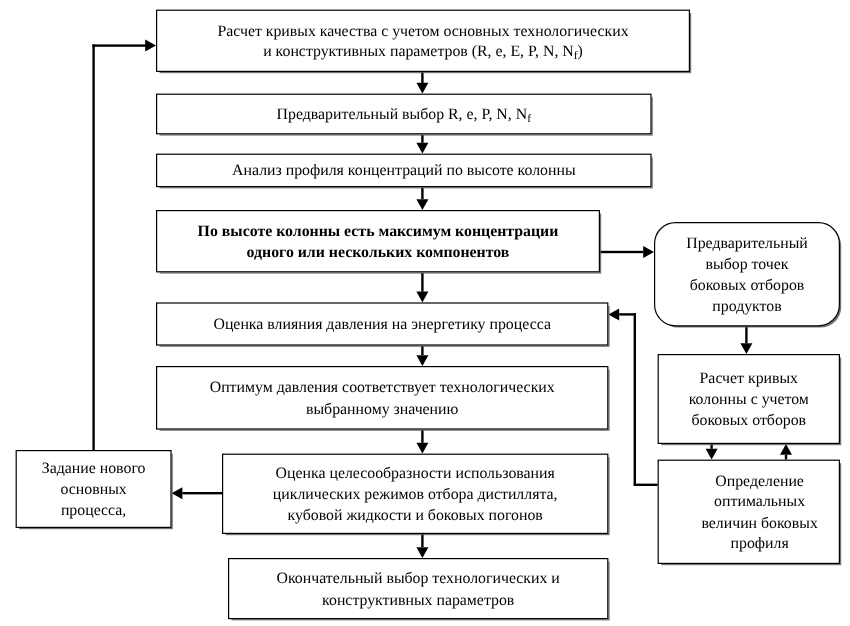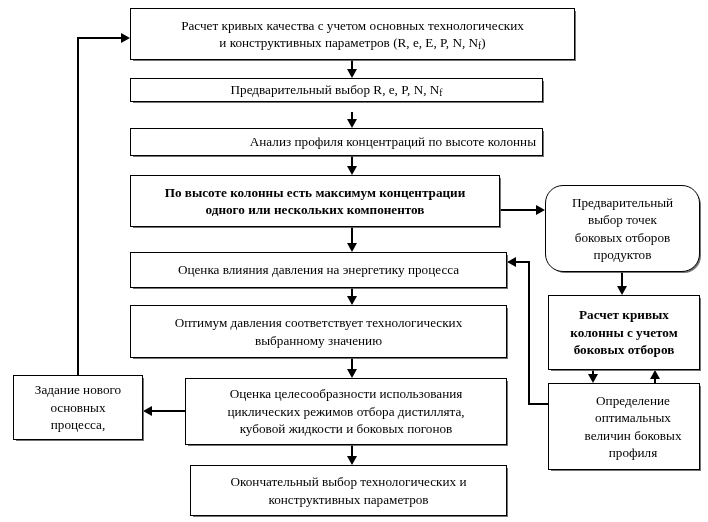--- a/index.html
+++ b/index.html
@@ -119,25 +119,25 @@
 
   <div class="hline" style="left:528px; top:403px; width:22px;"></div>
   <div class="vline" style="left:528px; top:261px; height:143px;"></div>
   <div class="hline" style="left:516px; top:261px; width:14px;"></div>
   <div class="arrow left" style="left:507px; top:257px;"></div>
 
   <div class="node" style="left:130px; top:8px; width:445px; height:52px;">
     <span class="txt"><span>Расчет кривых качества с учетом основных технологических</span><br><span>и конструктивных параметров (R, e, E, P, N, N</span><sub>f</sub><span>)</span></span>
   </div>
 
-  <div class="node" style="left:130px; top:78px; width:413px; height:24px;justify-content:center;">
+  <div class="node" style="left:130px; top:78px; width:413px; height:34px;justify-content:center;">
     <span class="txt"><span>Предварительный выбор R, e, P, N, N</span><sub>f</sub><span></span></span>
   </div>
 
-  <div class="node" style="left:130px; top:128px; width:413px; height:28px;text-align:right;">
+  <div class="node" style="left:130px; top:128px; width:413px; height:28px;">
     <span class="txt">Анализ профиля концентраций по высоте колонны</span>
   </div>
 
   <div class="node" style="left:130px; top:175px; width:370px; height:52px;font-weight:bold;">
     <span class="txt"><span>По высоте колонны есть максимум концентрации</span><br><span>одного или нескольких компонентов</span></span>
   </div>
 
   <div class="node" style="left:130px; top:252px; width:377px; height:36px;">
     <span class="txt">Оценка влияния давления на энергетику процесса</span>
   </div>
@@ -155,21 +155,21 @@
   </div>
 
   <div class="node" style="left:13px; top:375px; width:130px; height:65px;">
     <span class="txt"><span>Задание нового</span><br><span>основных</span><br><span>процесса,</span></span>
   </div>
 
   <div class="node" style="left:545px; top:185px; width:155px; height:87px;border-radius:18px;">
     <span class="txt"><span>Предварительный</span><br><span>выбор точек</span><br><span>боковых отборов</span><br><span>продуктов</span></span>
   </div>
 
-  <div class="node" style="left:548px; top:295px; width:152px; height:75px;font-weight:bold;">
+  <div class="node" style="left:548px; top:295px; width:152px; height:75px;">
     <span class="txt"><span>Расчет кривых</span><br><span>колонны с учетом</span><br><span>боковых отборов</span></span>
   </div>
 
   <div class="node" style="left:548px; top:383px; width:152px; height:87px;padding-left:24px;">
     <span class="txt"><span>Определение</span><br><span>оптимальных</span><br><span>величин боковых</span><br><span>профиля</span></span>
   </div>
 
 </div>
 
 </body></html>

